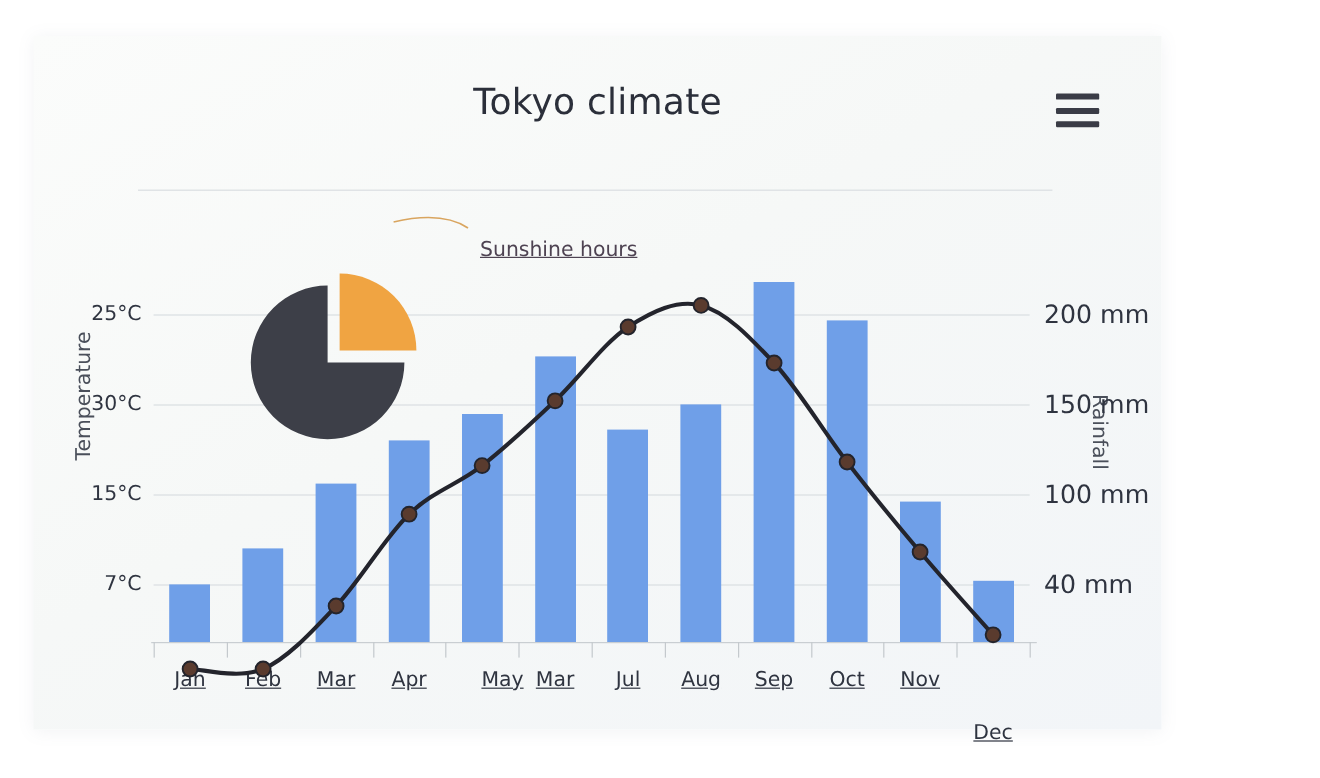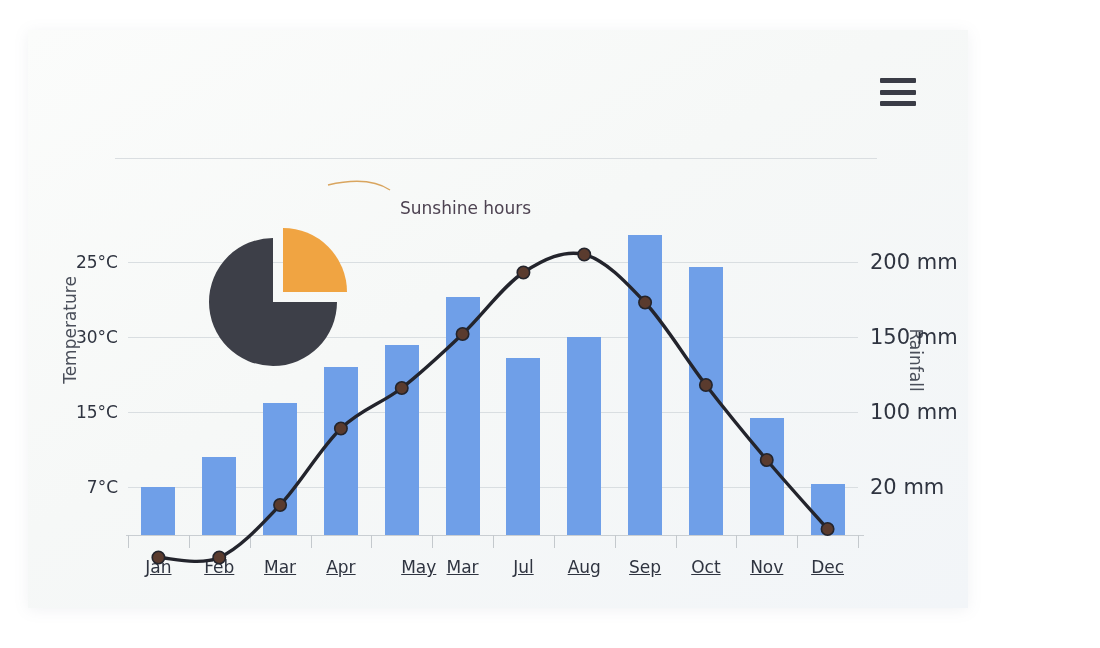--- a/index.html
+++ b/index.html
@@ -109,31 +109,32 @@
   
   .line-layer,.pie-layer{
     position:absolute;left:0;top:0;width:940px;height:578px;
     pointer-events:none;
   }
   .pie-layer{pointer-events:auto;}
 
   .annot-label{
     position:absolute;
     left:372px;top:168px;
-    font-size:17px;color:#4e4352;white-space:nowrap;
+    font-size:17px;color:#4e4352;white-space:nowrap;text-decoration:underline;
   }
 </style>
 </head>
 <body>
 
 <div id="root">
 
   <div class="card">
 
     <div class="card-header">
+      <div class="chart-title">Tokyo climate</div>
       <div class="menu-icon">
         <i></i>
         <i></i>
         <i></i>
       </div>
     </div>
     <div class="header-rule"></div>
 
     <div class="axis-title-left">Temperature</div>
     <div class="axis-title-right">Rainfall</div>
@@ -147,21 +148,21 @@
       <div class="axis-baseline"></div>
 
       <div class="ytick-left" style="top:62px">25°C</div>
       <div class="ytick-left" style="top:137px">30°C</div>
       <div class="ytick-left" style="top:212px">15°C</div>
       <div class="ytick-left" style="top:287px">7°C</div>
 
       <div class="ytick-right" style="top:62px">200 mm</div>
       <div class="ytick-right" style="top:137px">150 mm</div>
       <div class="ytick-right" style="top:212px">100 mm</div>
-      <div class="ytick-right" style="top:287px">20 mm</div>
+      <div class="ytick-right" style="top:287px">40 mm</div>
 
       <div class="bars" id="bars">
           <div class="bar" style="left: 13.4167px; height: 48px; background: rgb(111, 159, 232);"></div>
           <div class="bar" style="left: 74.25px; height: 78px; background: rgb(111, 159, 232);"></div>
           <div class="bar" style="left: 135.083px; height: 132px; background: rgb(111, 159, 232);"></div>
           <div class="bar" style="left: 195.917px; height: 168px; background: rgb(111, 159, 232);"></div>
           <div class="bar" style="left: 256.75px; height: 190.5px; background: rgb(111, 159, 232);"></div>
           <div class="bar" style="left: 317.583px; height: 238.5px; background: rgb(111, 159, 232);"></div>
           <div class="bar" style="left: 378.417px; height: 177px; background: rgb(111, 159, 232);"></div>
           <div class="bar" style="left: 439.25px; height: 198px; background: rgb(111, 159, 232);"></div>
@@ -190,21 +191,21 @@
         <div class="xlabel" style="left: 91.25px;">Feb</div>
         <div class="xlabel" style="left: 152.083px;">Mar</div>
         <div class="xlabel" style="left: 212.917px;">Apr</div>
         <div class="xlabel" style="left: 273.75px; margin-left: 17px;">May</div>
         <div class="xlabel" style="left: 334.583px;">Mar</div>
         <div class="xlabel" style="left: 395.417px;">Jul</div>
         <div class="xlabel" style="left: 456.25px;">Aug</div>
         <div class="xlabel" style="left: 517.083px;">Sep</div>
         <div class="xlabel" style="left: 577.917px;">Oct</div>
         <div class="xlabel" style="left: 638.75px;">Nov</div>
-        <div class="xlabel" style="left: 699.583px;">Dec</div>
+        <div class="xlabel" style="left: 699.583px; margin-top: 44px;">Dec</div>
       </div>
 
     <svg class="line-layer" id="line-layer" viewBox="0 0 940 578">
         <path d="M 130.4 527.5 C 140.6 527.5, 171.0 536.3, 191.3 527.5 C 211.5 518.8, 231.8 496.5, 252.1 475.0 C 272.4 453.5, 292.6 418.0, 312.9 398.5 C 333.2 379.0, 353.5 373.8, 373.8 358.0 C 394.0 342.3, 414.3 323.3, 434.6 304.0 C 454.9 284.8, 475.1 255.8, 495.4 242.5 C 515.7 229.3, 536.0 219.5, 556.3 224.5 C 576.5 229.5, 596.8 250.8, 617.1 272.5 C 637.4 294.3, 657.6 328.8, 677.9 355.0 C 698.2 381.3, 718.5 406.0, 738.8 430.0 C 759.0 454.0, 789.4 487.5, 799.6 499.0" fill="none" stroke="#23242c" stroke-width="3.4" stroke-linecap="round"></path>
         <circle cx="130.41666666666666" cy="527.5" r="6.2" fill="#5a3b2e" stroke="#23242c" stroke-width="1.6"></circle>
         <circle cx="191.25" cy="527.5" r="6.2" fill="#5a3b2e" stroke="#23242c" stroke-width="1.6"></circle>
         <circle cx="252.08333333333334" cy="475" r="6.2" fill="#5a3b2e" stroke="#23242c" stroke-width="1.6"></circle>
         <circle cx="312.9166666666667" cy="398.5" r="6.2" fill="#5a3b2e" stroke="#23242c" stroke-width="1.6"></circle>
         <circle cx="373.75" cy="358" r="6.2" fill="#5a3b2e" stroke="#23242c" stroke-width="1.6"></circle>
         <circle cx="434.58333333333337" cy="304" r="6.2" fill="#5a3b2e" stroke="#23242c" stroke-width="1.6"></circle>

